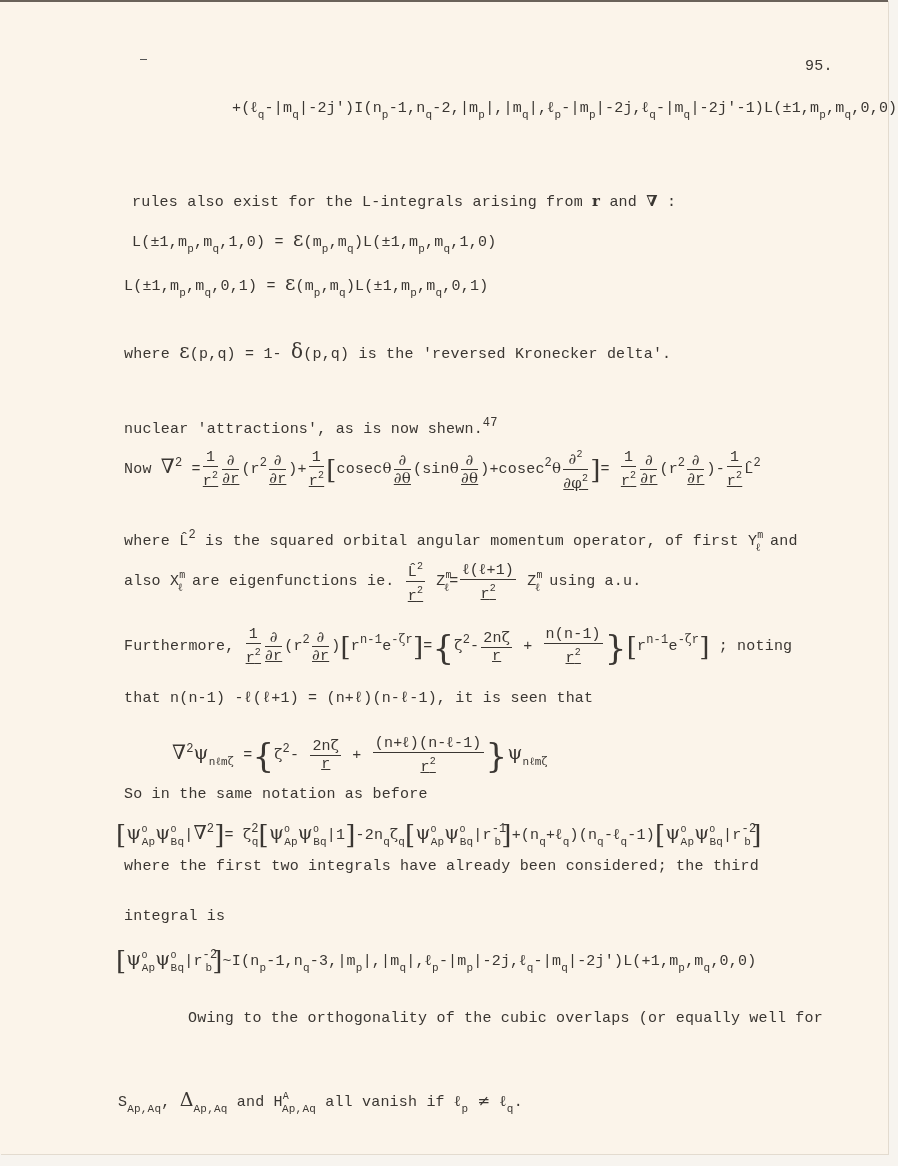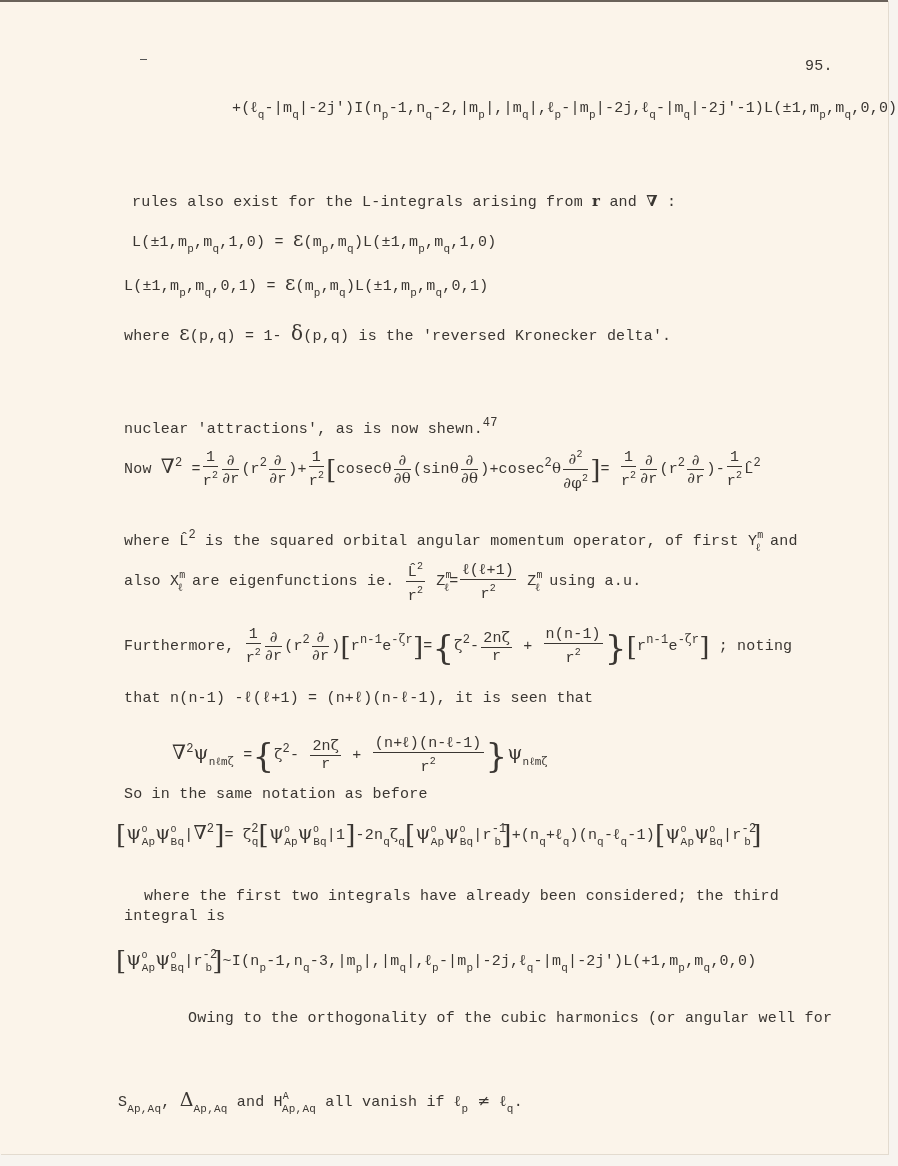--- a/index.html
+++ b/index.html
@@ -18,57 +18,57 @@
     .line {
       position: absolute; white-space: nowrap;
       font-size: 15px; line-height: 18px; letter-spacing: 0.2px;
     }
     .sub { font-size: 11px; vertical-align: -6px; }
     .sup { font-size: 12px; vertical-align: 7px; }
     .sym { font-family: "DejaVu Serif", serif; }
     .bold { font-weight: bold; font-family: "DejaVu Serif", serif; }
     .frac { display: inline-block; vertical-align: middle; text-align: center; margin: 0 2px; }
     .frac .num { display: block; border-bottom: 1px solid #3a3632; padding: 0 2px; line-height: 17px; }
-    .frac .den { display: block; line-height: 17px; }
+    .frac .den { display: block; line-height: 17px; text-decoration: underline; }
     .brace { font-family: "DejaVu Serif", serif; font-size: 34px; vertical-align: middle; font-weight: 300; }
     .big { font-family: "DejaVu Serif", serif; font-size: 26px; vertical-align: middle; }
     .dash-mark { position: absolute; left: 140px; top: 57px; width: 7px; height: 1px; background: #555; }
   </style>
 </head>
 <body>
 
 <div class="paper">
   <span class="dash-mark"></span>
 
   <div class="line" style="left:805px; top:56px;">95.</div>
 
   <div class="line" style="left:232px; top:96px;">+(<span class="sym">ℓ</span><span class="sub">q</span>-|m<span class="sub">q</span>|-2j')I(n<span class="sub">p</span>-1,n<span class="sub">q</span>-2,|m<span class="sub">p</span>|,|m<span class="sub">q</span>|,<span class="sym">ℓ</span><span class="sub">p</span>-|m<span class="sub">p</span>|-2j,<span class="sym">ℓ</span><span class="sub">q</span>-|m<span class="sub">q</span>|-2j'-1)L(±1,m<span class="sub">p</span>,m<span class="sub">q</span>,0,0)</div>
 
   <div class="line" style="left:132px; top:190px;"><span>rules also exist for the L-integrals arising from </span><span class="bold">r</span><span> and </span><span class="bold">∇</span><span> :</span></div>
 
   <div class="line" style="left:132px; top:228px;">L(±1,m<span class="sub">p</span>,m<span class="sub">q</span>,1,0) = <span class="sym" style="font-size:20px;">ε</span>(m<span class="sub">p</span>,m<span class="sub">q</span>)L(±1,m<span class="sub">p</span>,m<span class="sub">q</span>,1,0)</div>
   <div class="line" style="left:124px; top:272px;">L(±1,m<span class="sub">p</span>,m<span class="sub">q</span>,0,1) = <span class="sym" style="font-size:20px;">ε</span>(m<span class="sub">p</span>,m<span class="sub">q</span>)L(±1,m<span class="sub">p</span>,m<span class="sub">q</span>,0,1)</div>
-  <div class="line" style="left:124px; top:322px;"><span>where </span><span class="sym" style="font-size:20px;">ε</span>(p,q) = 1- <span class="sym" style="font-size:20px;">δ</span>(p,q)<span> is the 'reversed Kronecker delta'.</span></div>
+  <div class="line" style="left:124px; top:340px;"><span>where </span><span class="sym" style="font-size:20px;">ε</span>(p,q) = 1- <span class="sym" style="font-size:20px;">δ</span>(p,q)<span> is the 'reversed Kronecker delta'.</span></div>
 
   <div class="line" style="left:124px; top:412px;"><span>nuclear 'attractions', as is now shewn.</span><span class="sup">47</span></div>
 
   <div class="line" style="left:124px; top:444px;"><span>Now </span><span class="sym" style="font-size:20px;">∇</span><span class="sup">2</span> =<span class="frac"><span class="num">1</span><span class="den">r<span class="sup" style="font-size:10px;">2</span></span></span><span class="frac"><span class="num sym">∂</span><span class="den"><span class="sym">∂</span>r</span></span>(r<span class="sup">2</span><span class="frac"><span class="num sym">∂</span><span class="den"><span class="sym">∂</span>r</span></span>)+<span class="frac"><span class="num">1</span><span class="den">r<span class="sup" style="font-size:10px;">2</span></span></span><span class="big">[</span>cosec<span class="sym">θ</span><span class="frac"><span class="num sym">∂</span><span class="den sym">∂θ</span></span>(sin<span class="sym">θ</span><span class="frac"><span class="num sym">∂</span><span class="den sym">∂θ</span></span>)+cosec<span class="sup">2</span><span class="sym">θ</span><span class="frac"><span class="num"><span class="sym">∂</span><span class="sup" style="font-size:10px;">2</span></span><span class="den"><span class="sym">∂φ</span><span class="sup" style="font-size:10px;">2</span></span></span><span class="big">]</span>= <span class="frac"><span class="num">1</span><span class="den">r<span class="sup" style="font-size:10px;">2</span></span></span><span class="frac"><span class="num sym">∂</span><span class="den"><span class="sym">∂</span>r</span></span>(r<span class="sup">2</span><span class="frac"><span class="num sym">∂</span><span class="den"><span class="sym">∂</span>r</span></span>)-<span class="frac"><span class="num">1</span><span class="den">r<span class="sup" style="font-size:10px;">2</span></span></span>L̂<span class="sup">2</span></div>
 
   <div class="line" style="left:124px; top:524px;"><span>where </span>L̂<span class="sup">2</span><span> is the squared orbital angular momentum operator, of first </span>Y<span class="sup" style="font-size:10px;">m</span><span class="sub sym" style="margin-left:-8px;">ℓ</span><span> and</span></div>
   <div class="line" style="left:124px; top:556px;"><span>also </span>X<span class="sup" style="font-size:10px;">m</span><span class="sub sym" style="margin-left:-8px;">ℓ</span><span> are eigenfunctions ie. </span><span class="frac"><span class="num">L̂<span class="sup" style="font-size:10px;">2</span></span><span class="den">r<span class="sup" style="font-size:10px;">2</span></span></span> Z<span class="sup" style="font-size:10px;">m</span><span class="sub sym" style="margin-left:-8px;">ℓ</span>=<span class="frac"><span class="num"><span class="sym">ℓ</span>(<span class="sym">ℓ</span>+1)</span><span class="den">r<span class="sup" style="font-size:10px;">2</span></span></span> Z<span class="sup" style="font-size:10px;">m</span><span class="sub sym" style="margin-left:-8px;">ℓ</span><span> using a.u.</span></div>
 
   <div class="line" style="left:124px; top:624px;"><span>Furthermore, </span><span class="frac"><span class="num">1</span><span class="den">r<span class="sup" style="font-size:10px;">2</span></span></span><span class="frac"><span class="num sym">∂</span><span class="den"><span class="sym">∂</span>r</span></span>(r<span class="sup">2</span><span class="frac"><span class="num sym">∂</span><span class="den"><span class="sym">∂</span>r</span></span>)<span class="big">[</span>r<span class="sup">n-1</span>e<span class="sup">-<span class="sym">ζ</span>r</span><span class="big">]</span>=<span class="brace">{</span><span class="sym">ζ</span><span class="sup">2</span>-<span class="frac"><span class="num">2n<span class="sym">ζ</span></span><span class="den">r</span></span> + <span class="frac"><span class="num">n(n-1)</span><span class="den">r<span class="sup" style="font-size:10px;">2</span></span></span><span class="brace">}</span><span class="big">[</span>r<span class="sup">n-1</span>e<span class="sup">-<span class="sym">ζ</span>r</span><span class="big">]</span><span> ;  noting</span></div>
   <div class="line" style="left:124px; top:688px;">that n(n-1) -ℓ(ℓ+1) = (n+ℓ)(n-ℓ-1), it is seen that</div>
 
   <div class="line" style="left:172px; top:732px;"><span class="sym" style="font-size:20px;">∇</span><span class="sup">2</span><span class="sym" style="font-size:19px;">ψ</span><span class="sub">n<span class="sym">ℓ</span>m<span class="sym">ζ</span></span> =<span class="brace">{</span><span class="sym">ζ</span><span class="sup">2</span>- <span class="frac"><span class="num">2n<span class="sym">ζ</span></span><span class="den">r</span></span> + <span class="frac"><span class="num">(n+<span class="sym">ℓ</span>)(n-<span class="sym">ℓ</span>-1)</span><span class="den">r<span class="sup" style="font-size:10px;">2</span></span></span><span class="brace">}</span><span class="sym" style="font-size:19px;">ψ</span><span class="sub">n<span class="sym">ℓ</span>m<span class="sym">ζ</span></span></div>
 
   <div class="line" style="left:124px; top:784px;">So in the same notation as before</div>
 
   <div class="line" style="left:116px; top:818px;"><span class="big">[</span><span class="sym" style="font-size:19px;">ψ</span><span class="sup" style="font-size:10px;">o</span><span class="sub" style="margin-left:-6px;">Ap</span><span class="sym" style="font-size:19px;">ψ</span><span class="sup" style="font-size:10px;">o</span><span class="sub" style="margin-left:-6px;">Bq</span>|<span class="sym" style="font-size:19px;">∇</span><span class="sup">2</span><span class="big">]</span>= <span class="sym">ζ</span><span class="sup">2</span><span class="sub" style="margin-left:-7px;">q</span><span class="big">[</span><span class="sym" style="font-size:19px;">ψ</span><span class="sup" style="font-size:10px;">o</span><span class="sub" style="margin-left:-6px;">Ap</span><span class="sym" style="font-size:19px;">ψ</span><span class="sup" style="font-size:10px;">o</span><span class="sub" style="margin-left:-6px;">Bq</span>|1<span class="big">]</span>-2n<span class="sub">q</span><span class="sym">ζ</span><span class="sub">q</span><span class="big">[</span><span class="sym" style="font-size:19px;">ψ</span><span class="sup" style="font-size:10px;">o</span><span class="sub" style="margin-left:-6px;">Ap</span><span class="sym" style="font-size:19px;">ψ</span><span class="sup" style="font-size:10px;">o</span><span class="sub" style="margin-left:-6px;">Bq</span>|r<span class="sup">-1</span><span class="sub" style="margin-left:-12px;">b</span><span class="big">]</span>+(n<span class="sub">q</span>+<span class="sym">ℓ</span><span class="sub">q</span>)(n<span class="sub">q</span>-<span class="sym">ℓ</span><span class="sub">q</span>-1)<span class="big">[</span><span class="sym" style="font-size:19px;">ψ</span><span class="sup" style="font-size:10px;">o</span><span class="sub" style="margin-left:-6px;">Ap</span><span class="sym" style="font-size:19px;">ψ</span><span class="sup" style="font-size:10px;">o</span><span class="sub" style="margin-left:-6px;">Bq</span>|r<span class="sup">-2</span><span class="sub" style="margin-left:-12px;">b</span><span class="big">]</span></div>
 
-  <div class="line" style="left:124px; top:886px;margin-left:20px;">where the first two integrals have already been considered;  the third</div>
+  <div class="line" style="left:124px; top:856px;">where the first two integrals have already been considered;  the third</div>
   <div class="line" style="left:124px; top:906px;">integral is</div>
 
   <div class="line" style="left:116px; top:944px;"><span class="big">[</span><span class="sym" style="font-size:19px;">ψ</span><span class="sup" style="font-size:10px;">o</span><span class="sub" style="margin-left:-6px;">Ap</span><span class="sym" style="font-size:19px;">ψ</span><span class="sup" style="font-size:10px;">o</span><span class="sub" style="margin-left:-6px;">Bq</span>|r<span class="sup">-2</span><span class="sub" style="margin-left:-12px;">b</span><span class="big">]</span>~I(n<span class="sub">p</span>-1,n<span class="sub">q</span>-3,|m<span class="sub">p</span>|,|m<span class="sub">q</span>|,<span class="sym">ℓ</span><span class="sub">p</span>-|m<span class="sub">p</span>|-2j,<span class="sym">ℓ</span><span class="sub">q</span>-|m<span class="sub">q</span>|-2j')L(+1,m<span class="sub">p</span>,m<span class="sub">q</span>,0,0)</div>
 
-  <div class="line" style="left:188px; top:1008px;">Owing to the orthogonality of the cubic harmonics (or angular well for</div>
+  <div class="line" style="left:188px; top:1008px;">Owing to the orthogonality of the cubic overlaps (or equally well for</div>
   <div class="line" style="left:118px; top:1086px;">S<span class="sub">Ap,Aq</span>, <span class="sym" style="font-size:19px;">Δ</span><span class="sub">Ap,Aq</span><span> and </span>H<span class="sup" style="font-size:10px;">A</span><span class="sub" style="margin-left:-7px;">Ap,Aq</span><span> all vanish if </span><span class="sym">ℓ</span><span class="sub">p</span> <span class="sym">≠</span> <span class="sym">ℓ</span><span class="sub">q</span>.</div>
 </div>
 
 </body></html>

